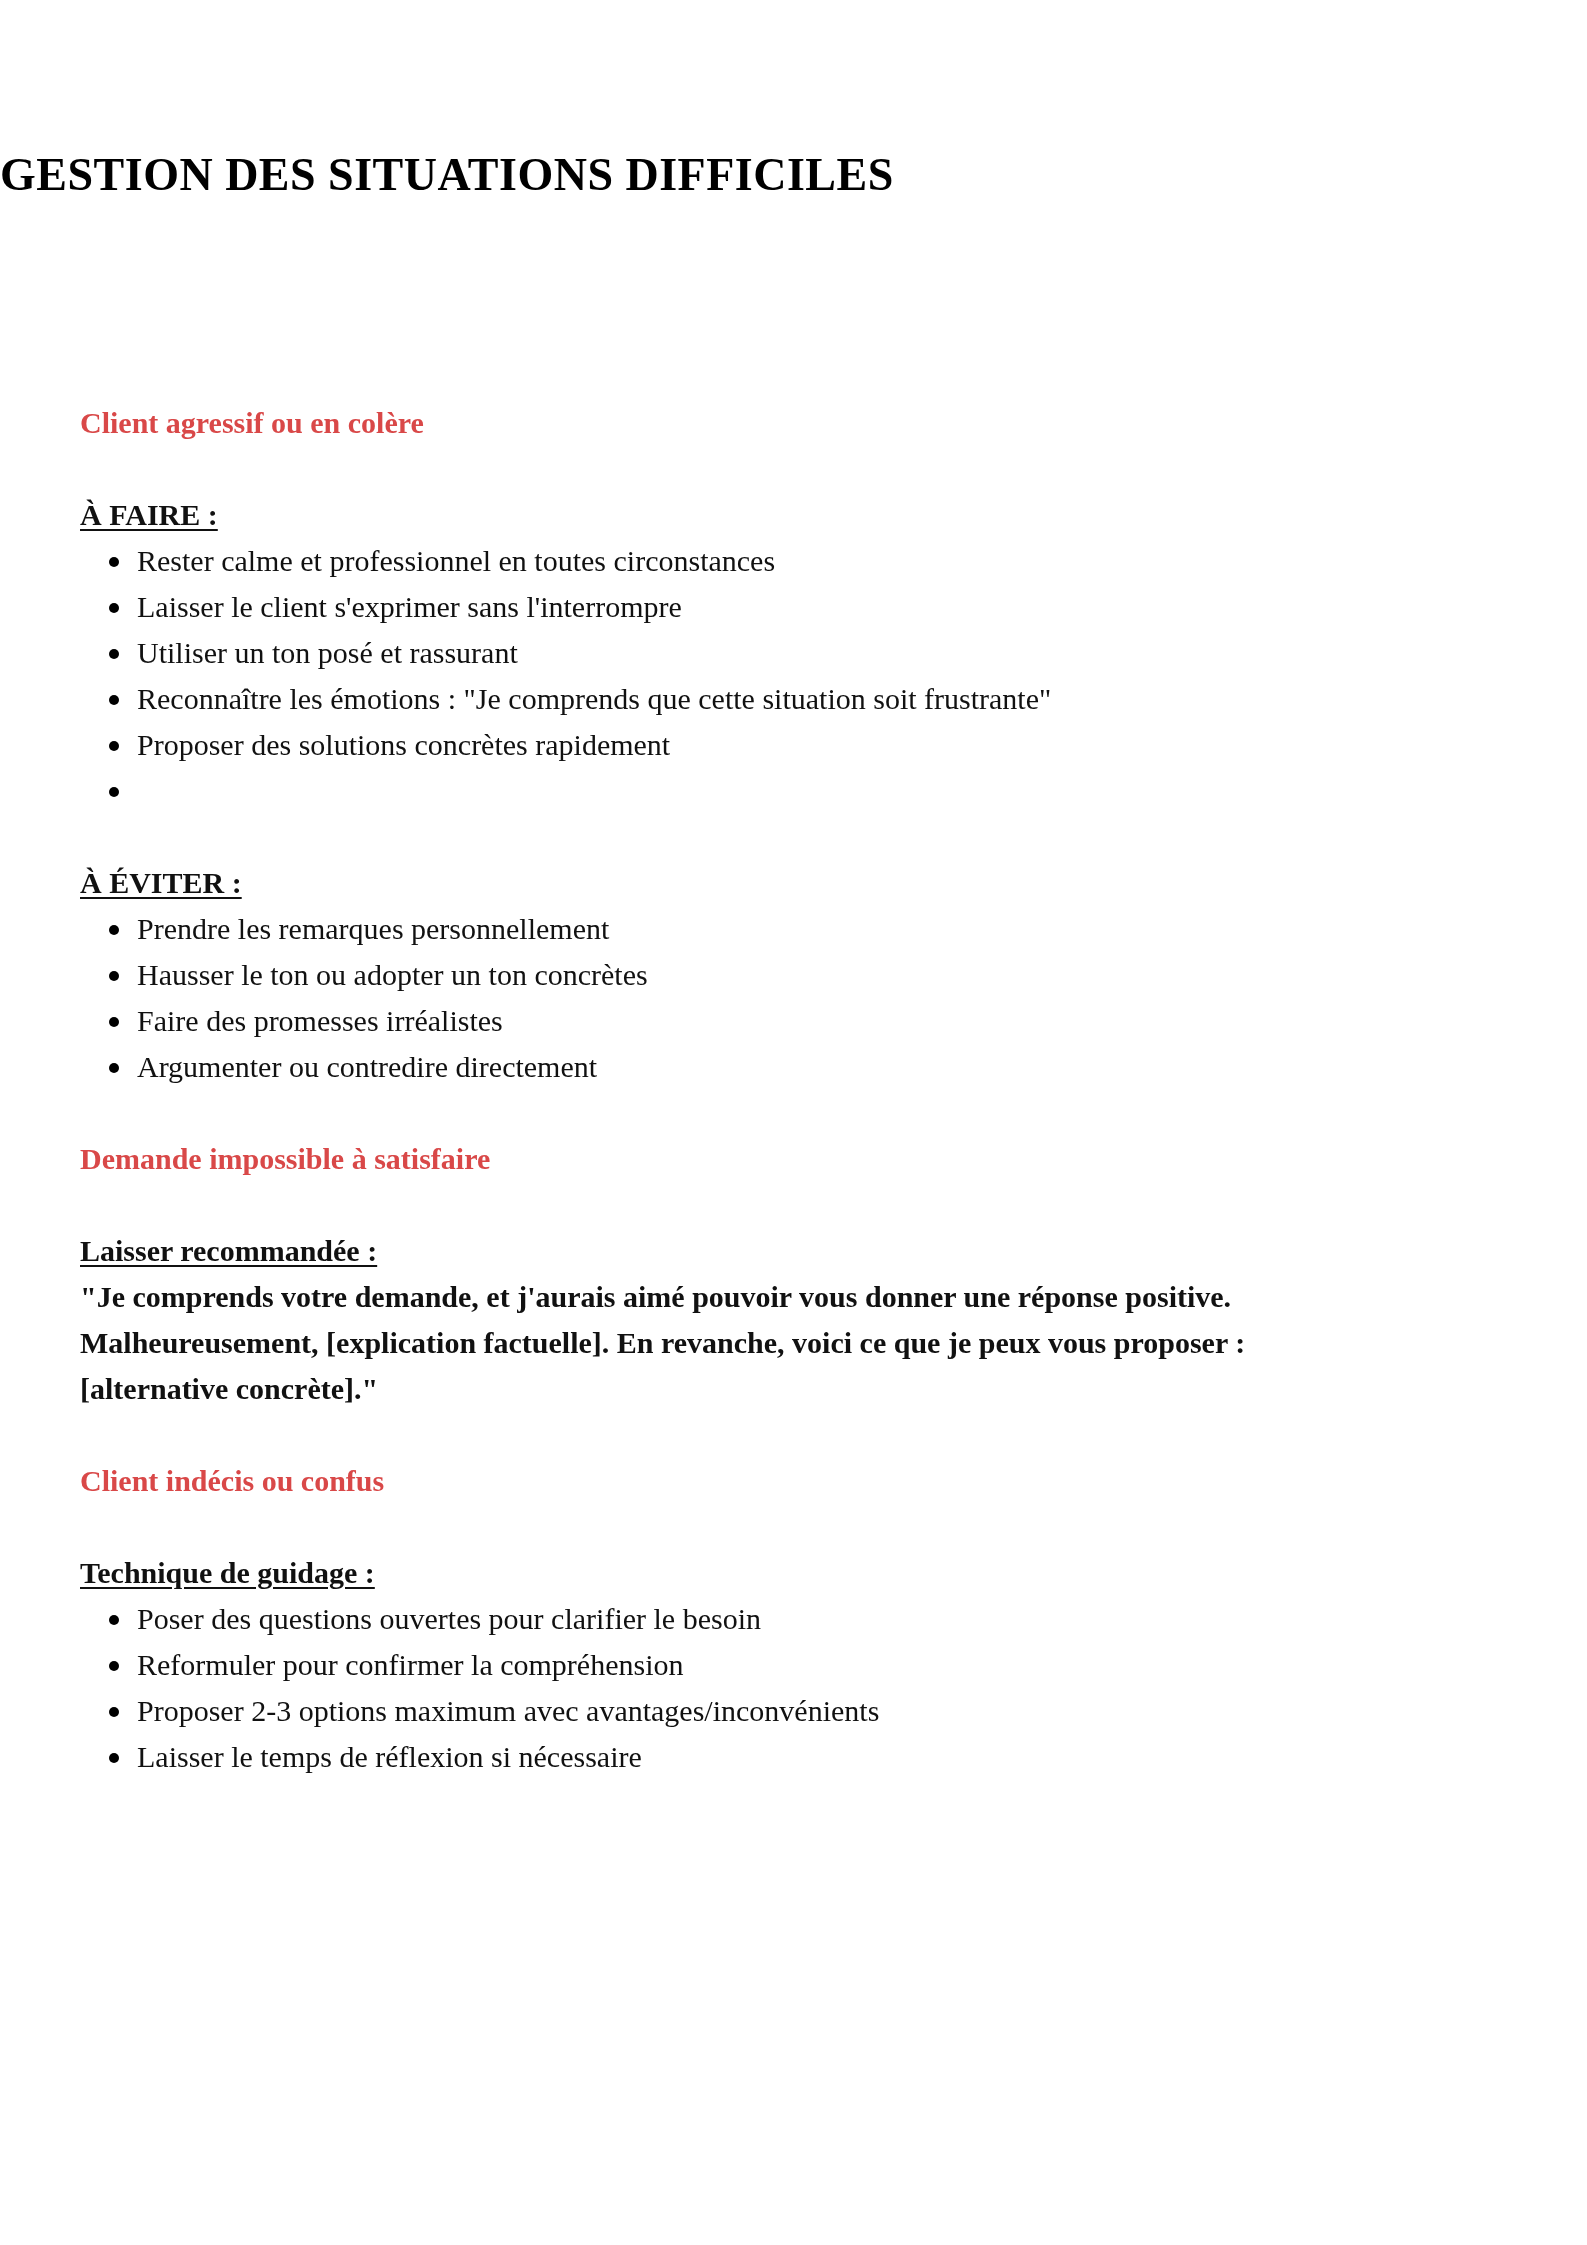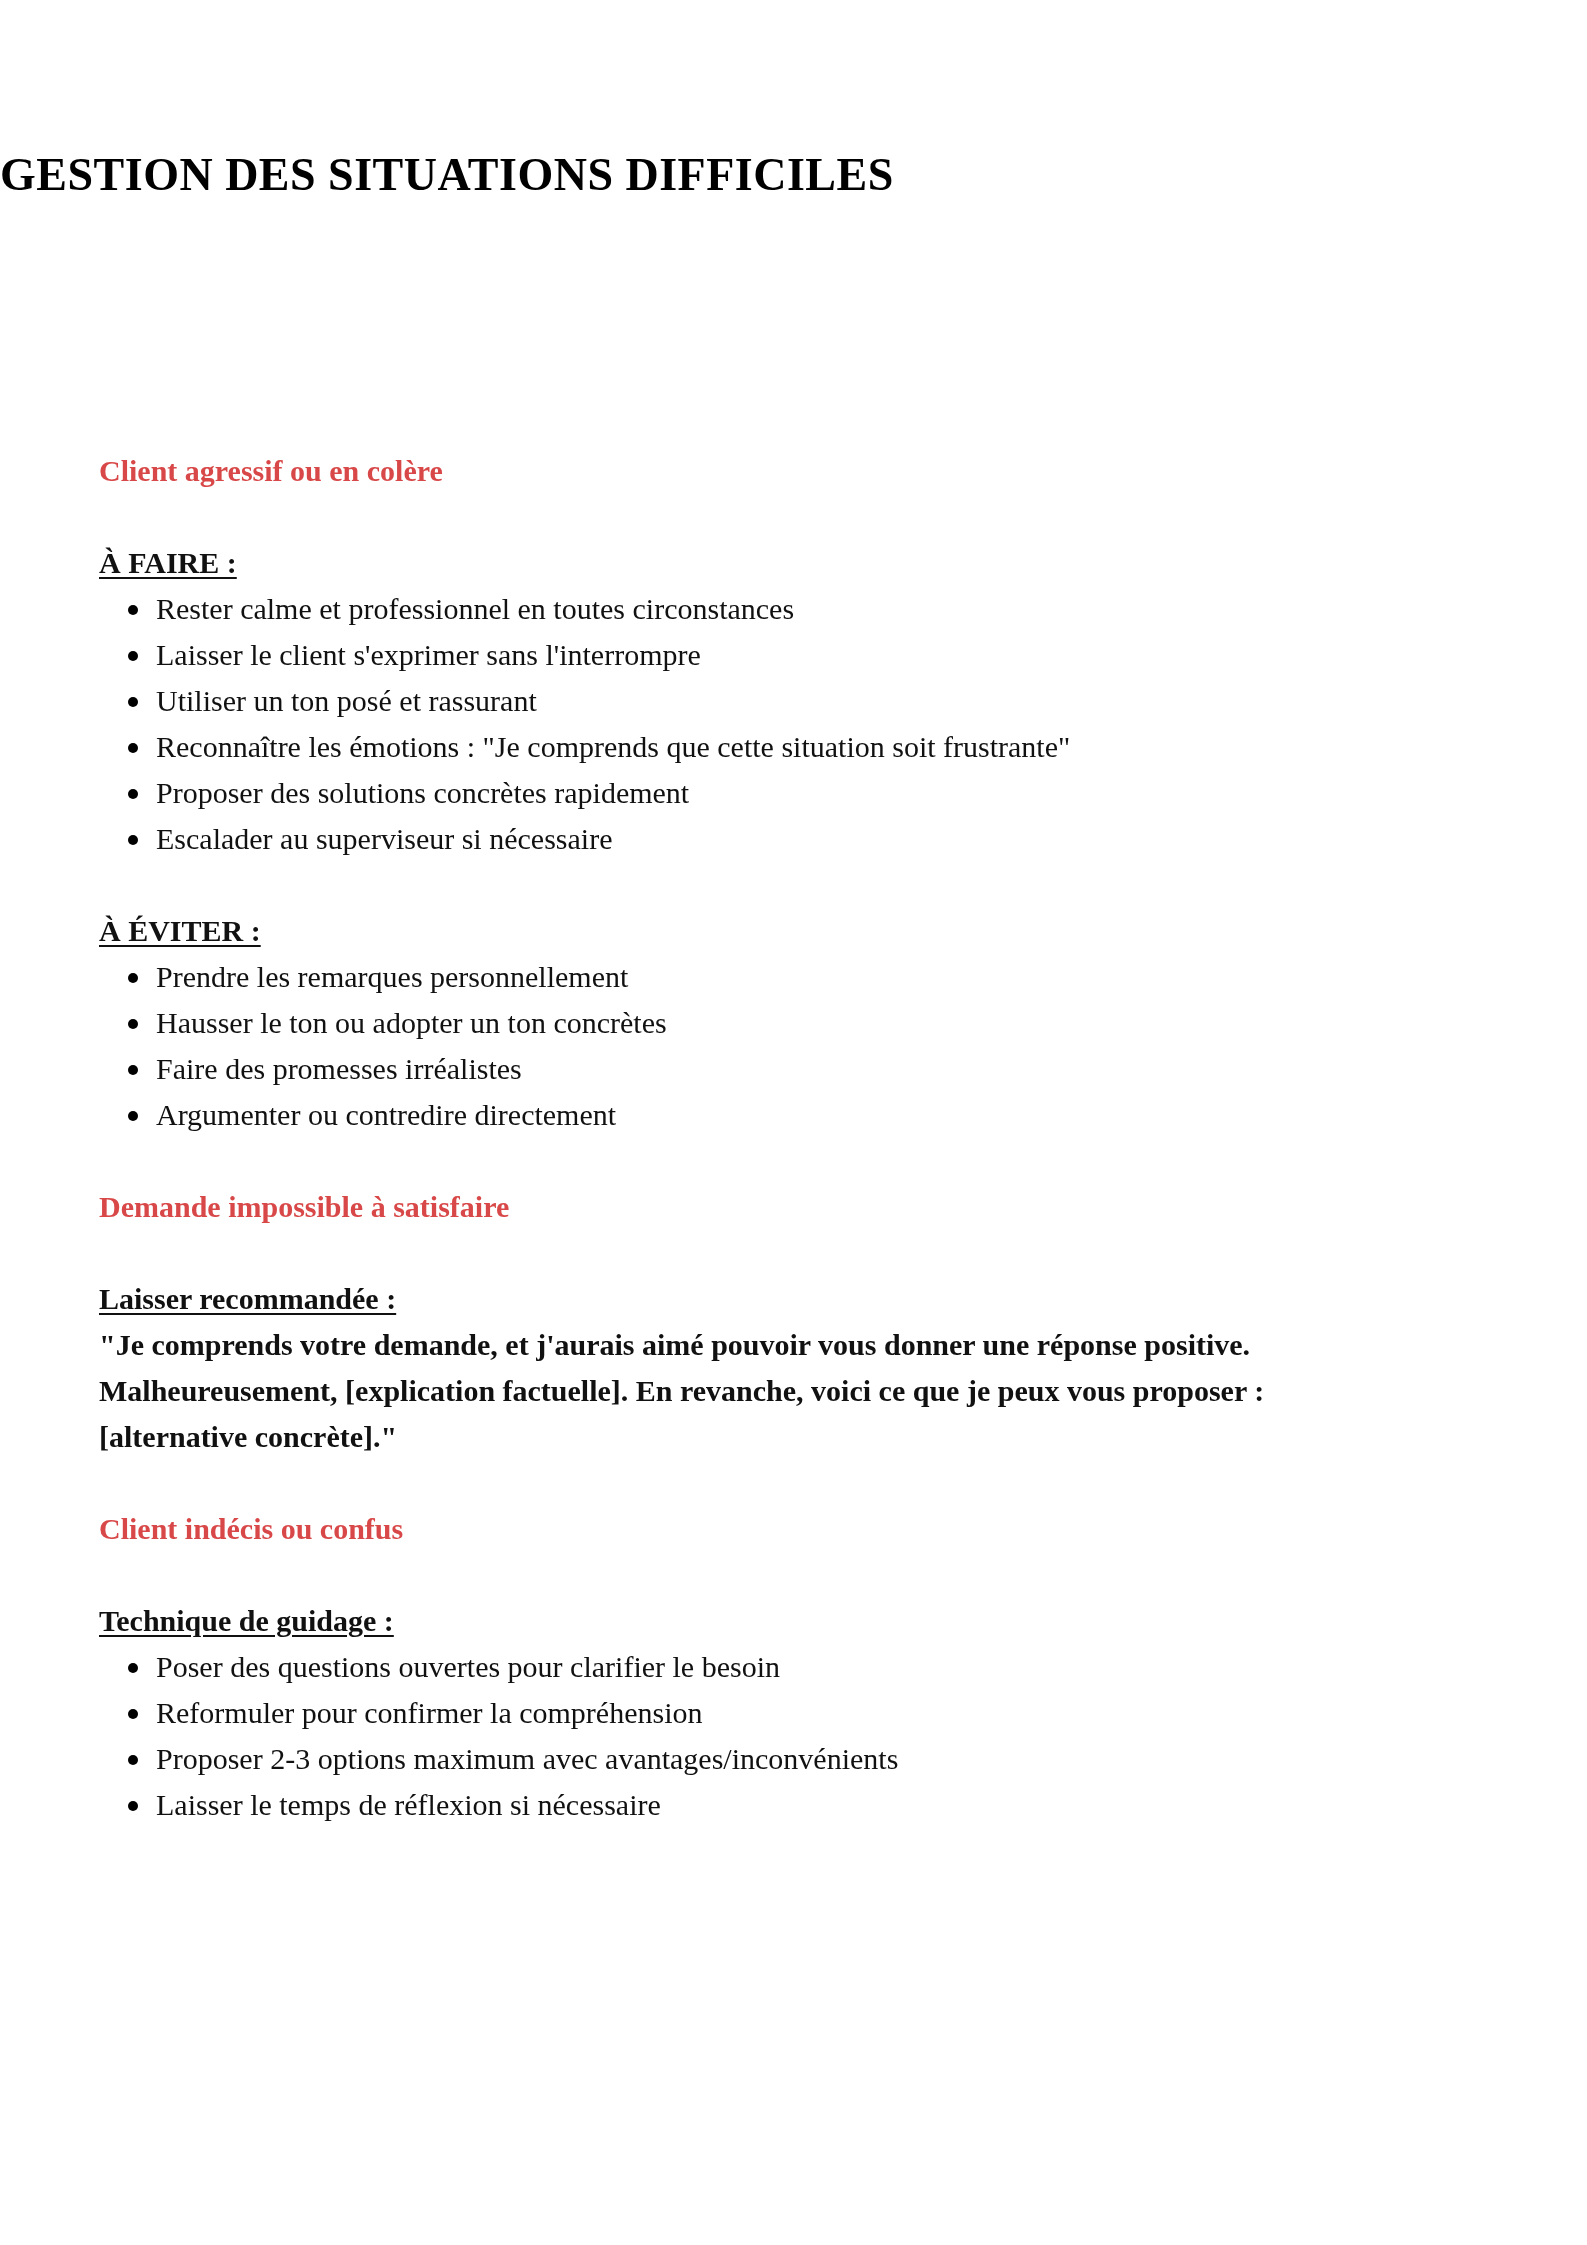--- a/index.html
+++ b/index.html
@@ -27,24 +27,23 @@
       left: 0;
       width: 1587px;
       font-weight: bold;
       font-size: 46px;
       letter-spacing: 0.5px;
       color: #000;
       margin: 0;
     }
     .content {
       position: absolute;
-      left: 99px;
+      left: 80px;
       top: 400px;
       width: 1430px;
-      margin-top: 48px;
     }
     .section-title {
       color: #d94848;
       font-weight: bold;
       font-size: 30px;
       line-height: 46px;
       margin: 0;
       height: 46px;
     }
     .spacer { height: 46px; }
@@ -101,21 +100,21 @@
     <div>
       <h2 class="section-title" style="color: rgb(217, 72, 72);">Client agressif ou en colère</h2>
       <div class="spacer"></div>
       <p class="sub-label">À FAIRE :</p>
       <ul class="bullets">
         <li><span class="bullet"></span><span>Rester calme et professionnel en toutes circonstances</span></li>
         <li><span class="bullet"></span><span>Laisser le client s'exprimer sans l'interrompre</span></li>
         <li><span class="bullet"></span><span>Utiliser un ton posé et rassurant</span></li>
         <li><span class="bullet"></span><span>Reconnaître les émotions : "Je comprends que cette situation soit frustrante"</span></li>
         <li><span class="bullet"></span><span>Proposer des solutions concrètes rapidement</span></li>
-        <li><span class="bullet"></span><span>Escalader au superviseur si nécessaire</span></li>
+        <li><span class="bullet"></span></li>
       </ul>
       <div class="spacer"></div>
       <p class="sub-label">À ÉVITER :</p>
       <ul class="bullets">
         <li><span class="bullet"></span><span>Prendre les remarques personnellement</span></li>
         <li><span class="bullet"></span><span>Hausser le ton ou adopter un ton concrètes</span></li>
         <li><span class="bullet"></span><span>Faire des promesses irréalistes</span></li>
         <li><span class="bullet"></span><span>Argumenter ou contredire directement</span></li>
       </ul>
       <div class="spacer"></div>

